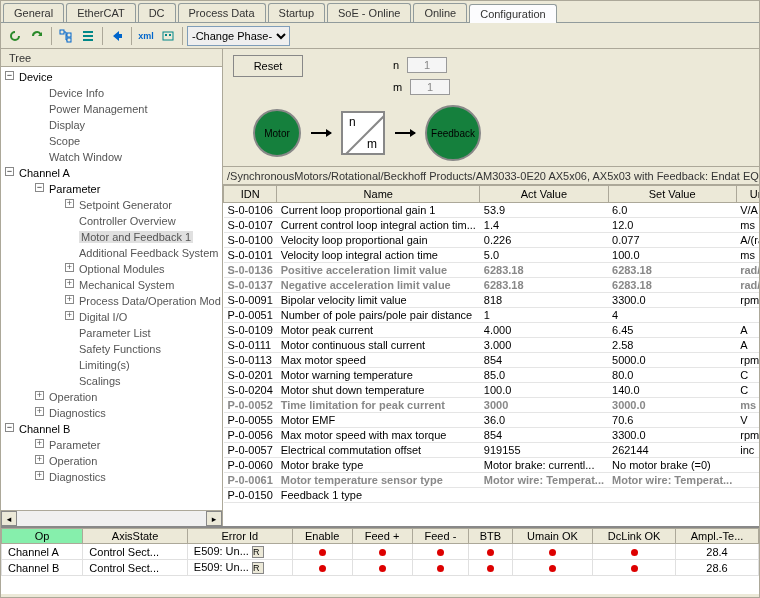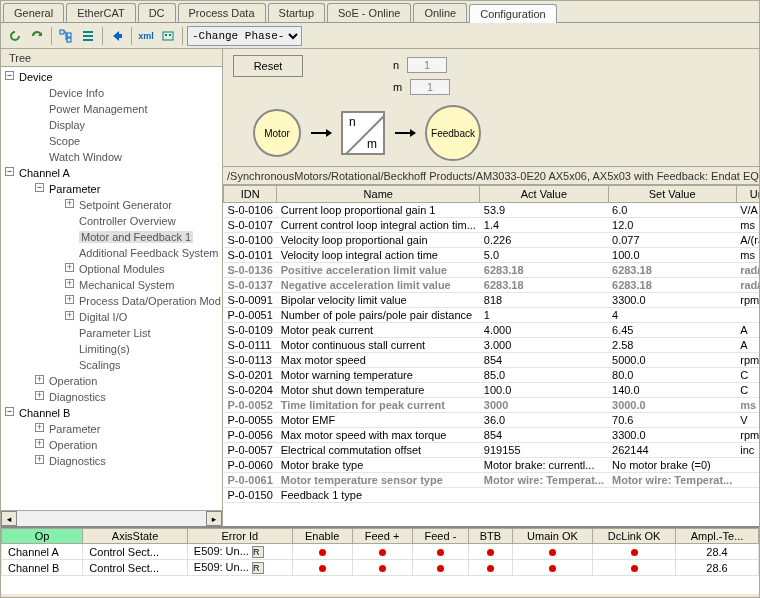--- a/index.html
+++ b/index.html
@@ -47,21 +47,21 @@
     border-bottom: 1px solid #aca899;
   }
   .tbtn {
     width: 20px; height: 20px;
     display:flex;align-items:center;justify-content:center;
     border:1px solid transparent;
     cursor:pointer;
   }
   .tsep { width:1px;height:18px;background:#aca899;margin:0 2px; }
   .phase-select {
-    font-size:11px;border:1px solid #7f9db9;height:20px;font-family:Liberation Mono, monospace;
+    font-size:11px;border:1px solid #7f9db9;height:20px;
   }
   
   .main {
     display:flex;
     height: 477px;
   }
   .left {
     width: 222px;
     border-right:1px solid #aca899;
     display:flex;flex-direction:column;
@@ -116,21 +116,21 @@
     font-size:11px;cursor:pointer;
   }
   .nm-row { position:absolute; display:flex;align-items:center;gap:8px; }
   .nm-row.n { left:170px;top:8px;}
   .nm-row.m { left:170px;top:30px;}
   .nm-row input { width:40px;text-align:center;font-size:11px;border:1px solid #999;background:#f5f5f5;color:#888;height:16px;}
   .diagram { position:absolute;left:30px;top:56px;display:flex;align-items:center;gap:10px;}
   .circle {
     width:48px;height:48px;border:2px solid #888;border-radius:50%;
     display:flex;align-items:center;justify-content:center;font-size:10px;
-    background:#fef9c3;
+    background:#15803d;
   }
   .arrow-line {
     width:20px;height:2px;background:#000;position:relative;
   }
   .arrow-line:after{content:'';position:absolute;right:-1px;top:-3px;border-left:6px solid #000;border-top:4px solid transparent;border-bottom:4px solid transparent;}
   .nmbox {
     width:44px;height:44px;border:2px solid #888;background:#fff;position:relative;
     display:flex;align-items:center;justify-content:center;font-size:12px;
   }
   .nmbox .diag { position:absolute;left:0;top:0;width:100%;height:100%; }
@@ -263,20 +263,21 @@
               <ul id="paramch">
                   <li><span class="exp">+</span><span class="lbl">Setpoint Generator</span></li>
                   <li><span class="lbl">Controller Overview</span></li>
                   <li class="selected"><span class="lbl">Motor and Feedback 1</span></li>
                   <li><span class="lbl">Additional Feedback System</span></li>
                   <li><span class="exp">+</span><span class="lbl">Optional Modules</span></li>
                   <li><span class="exp">+</span><span class="lbl">Mechanical System</span></li>
                   <li><span class="exp">+</span><span class="lbl">Process Data/Operation Mod</span></li>
                   <li><span class="exp">+</span><span class="lbl">Digital I/O</span></li>
                   <li><span class="lbl">Parameter List</span></li>
+                  <li><span class="lbl">Safety Functions</span></li>
                   <li><span class="lbl">Limiting(s)</span></li>
                   <li><span class="lbl">Scalings</span></li>
                 </ul>
             </li>
             <li><span class="exp">+</span><span class="lbl">Operation</span></li>
             <li><span class="exp">+</span><span class="lbl">Diagnostics</span></li>
           </ul>
         </li>
       </ul>
       <ul>

